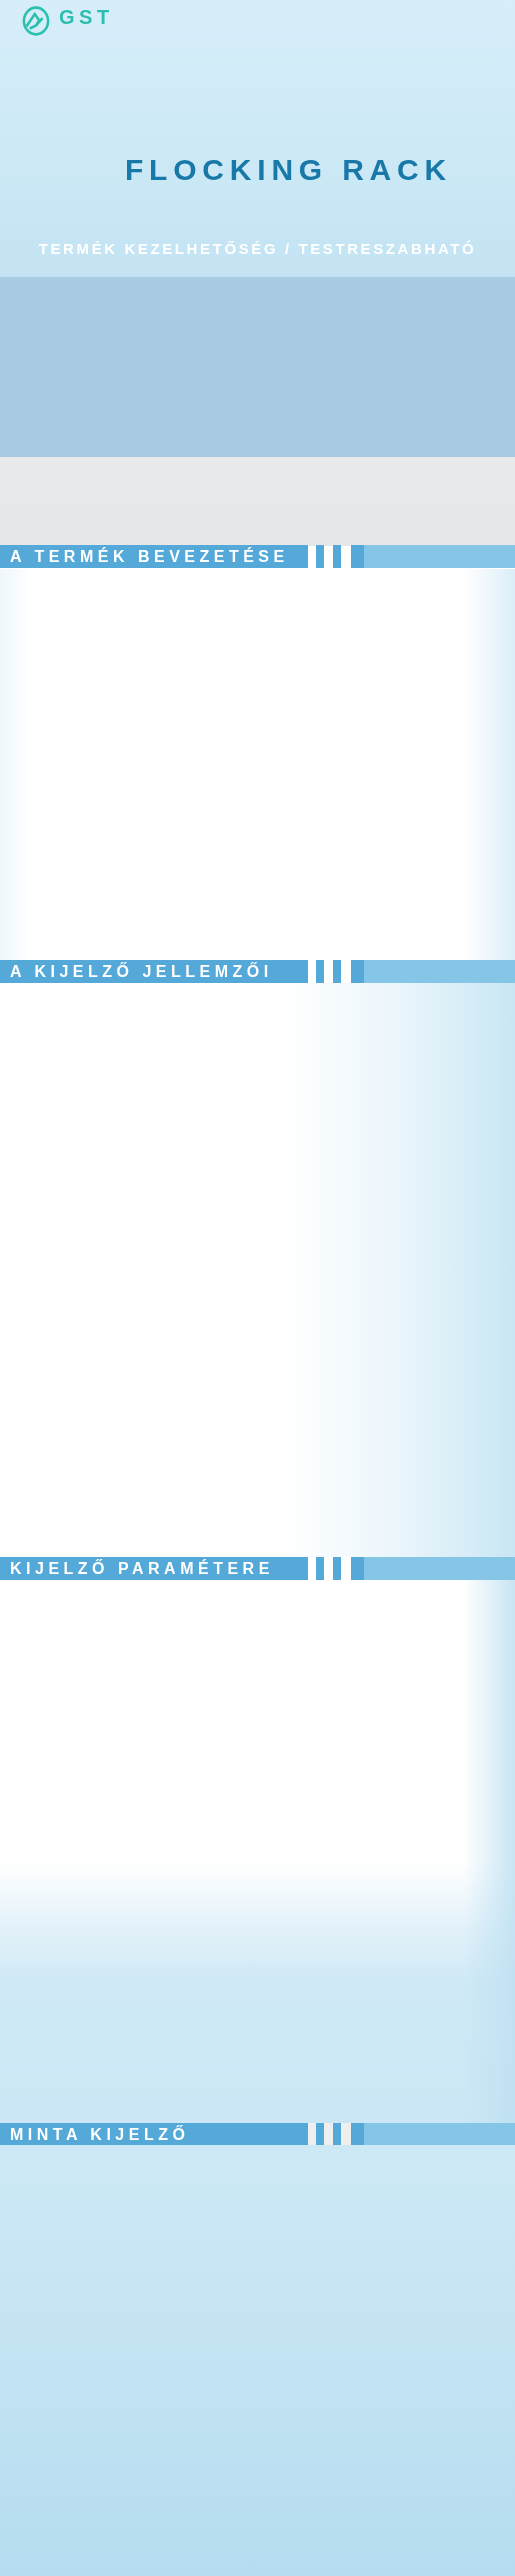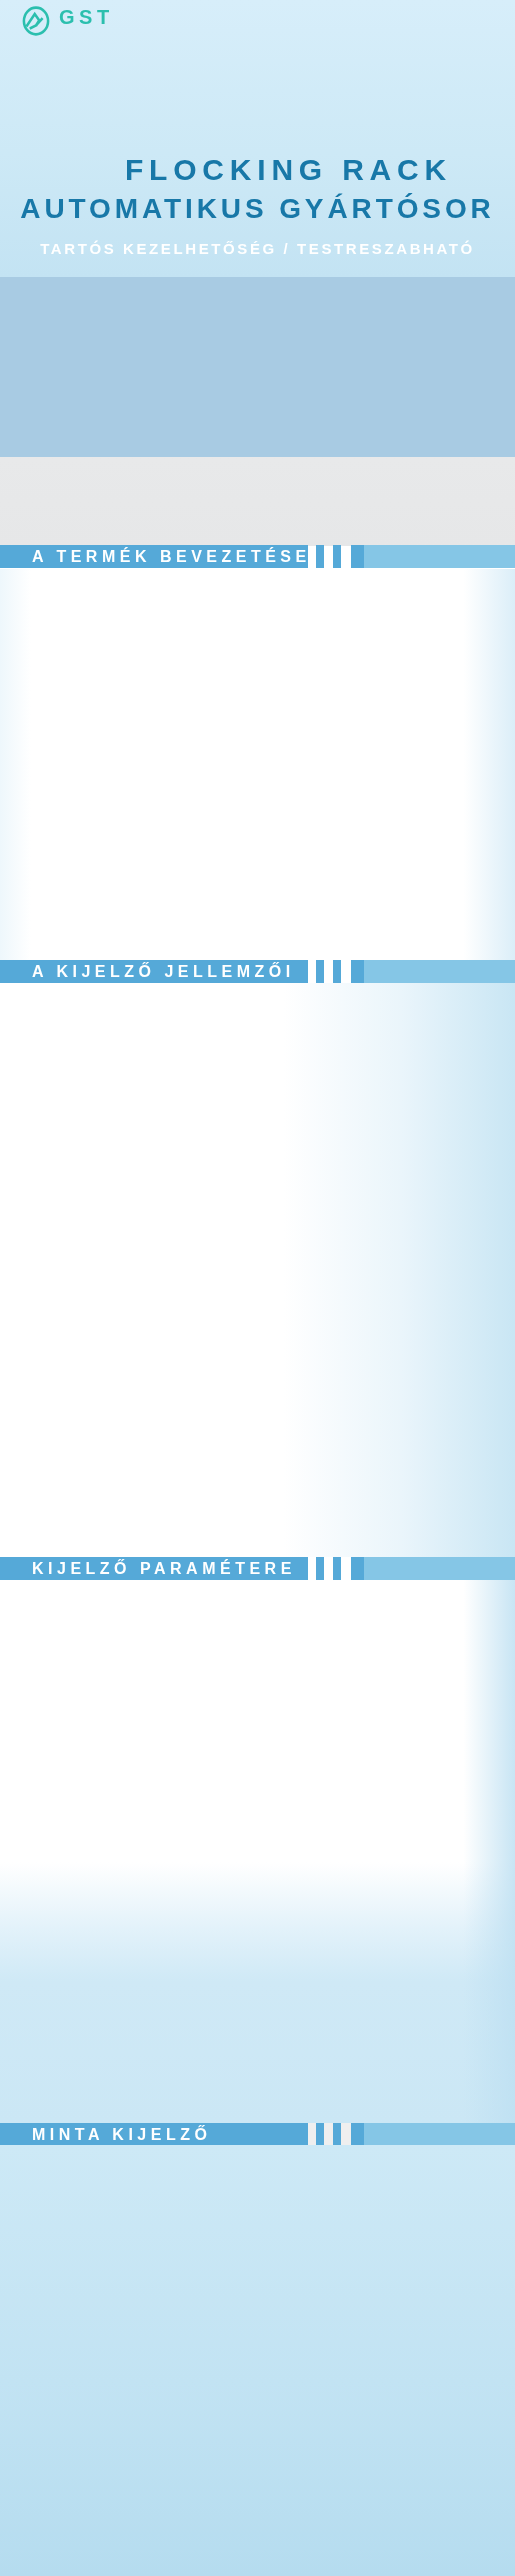--- a/index.html
+++ b/index.html
@@ -21,21 +21,21 @@
   #subtitle{left:0;top:240px;width:515px;text-align:center;font-size:15px;font-weight:bold;
     letter-spacing:2.6px;color:#ffffff;}
 
   #sec-hero{left:0;top:277px;width:515px;height:269px;
     background:linear-gradient(180deg,var(--wall-blue,#a8cbe3) 0%,var(--wall-blue,#a8cbe3) 67%,var(--floor-gray,#e8e9ea) 67%,#e6e7e8 100%);}
   #hero-photo{left:26px;top:291px;width:464px;height:244px;}
 
   
   .banner{left:0;width:515px;height:23px;}
   .banner-main{position:absolute;left:0;top:0;bottom:0;width:308px;
-    background:var(--banner-blue,#55a9d8);display:flex;align-items:center;padding-left:32px;}
+    background:var(--banner-blue,#55a9d8);display:flex;align-items:center;padding-left:10px;}
   .banner-text{font-size:16px;font-weight:bold;letter-spacing:4.5px;color:#fff;white-space:nowrap;}
   .stripe{position:absolute;top:0;bottom:0;background:var(--banner-blue,#55a9d8);}
   .st1{left:316px;width:8.4px;} .st2{left:333px;width:8.4px;} .st3{left:351px;width:13px;}
   .banner-light{position:absolute;left:364px;right:0;top:0;bottom:0;background:var(--banner-blue-light,#85c6e6);}
   #banner-intro{top:545px;} #banner-features{top:960px;}
   #banner-params{top:1557px;} #banner-samples{top:2123px;}
 
   
   #sec-intro{left:0;top:569px;width:515px;height:391px;
     background:linear-gradient(90deg,#eef7fc 0%,#ffffff 6%,#ffffff 90%,#dbeef8 100%);}
@@ -160,22 +160,21 @@
 
   <div id="sec-top" class="abs">
     <div id="logo" class="abs">
       <svg id="logo-mark" viewBox="0 0 44 46">
         <ellipse cx="22" cy="23" rx="19" ry="21" fill="none" stroke="var(--accent-teal,#2bbfae)" stroke-width="4"></ellipse>
         <path d="M8,30 L20,12 L27,22 L22,30 L31,20 M14,34 L22,30" fill="none" stroke="var(--accent-teal,#2bbfae)" stroke-width="4" stroke-linecap="square"></path>
       </svg>
       <span id="logo-text">GST</span>
     </div>
     <div id="title1" class="abs">FLOCKING RACK</div>
-    <div id="title2" class="abs">AUTOMATIKUS GYÁRTÓSOR</div>
-    <div id="subtitle" class="abs">TARTÓS KEZELHETŐSÉG / TESTRESZABHATÓ</div>
+    <div id="subtitle" class="abs">TERMÉK KEZELHETŐSÉG / TESTRESZABHATÓ</div>
   </div>
 
   <div id="sec-hero" class="abs">
     <svg id="hero-photo" class="abs" viewBox="0 0 760 400">
       <use href="#machine"></use>
     </svg>
   </div>
 
   <div id="banner-intro" class="banner abs">
     <div class="banner-main">

